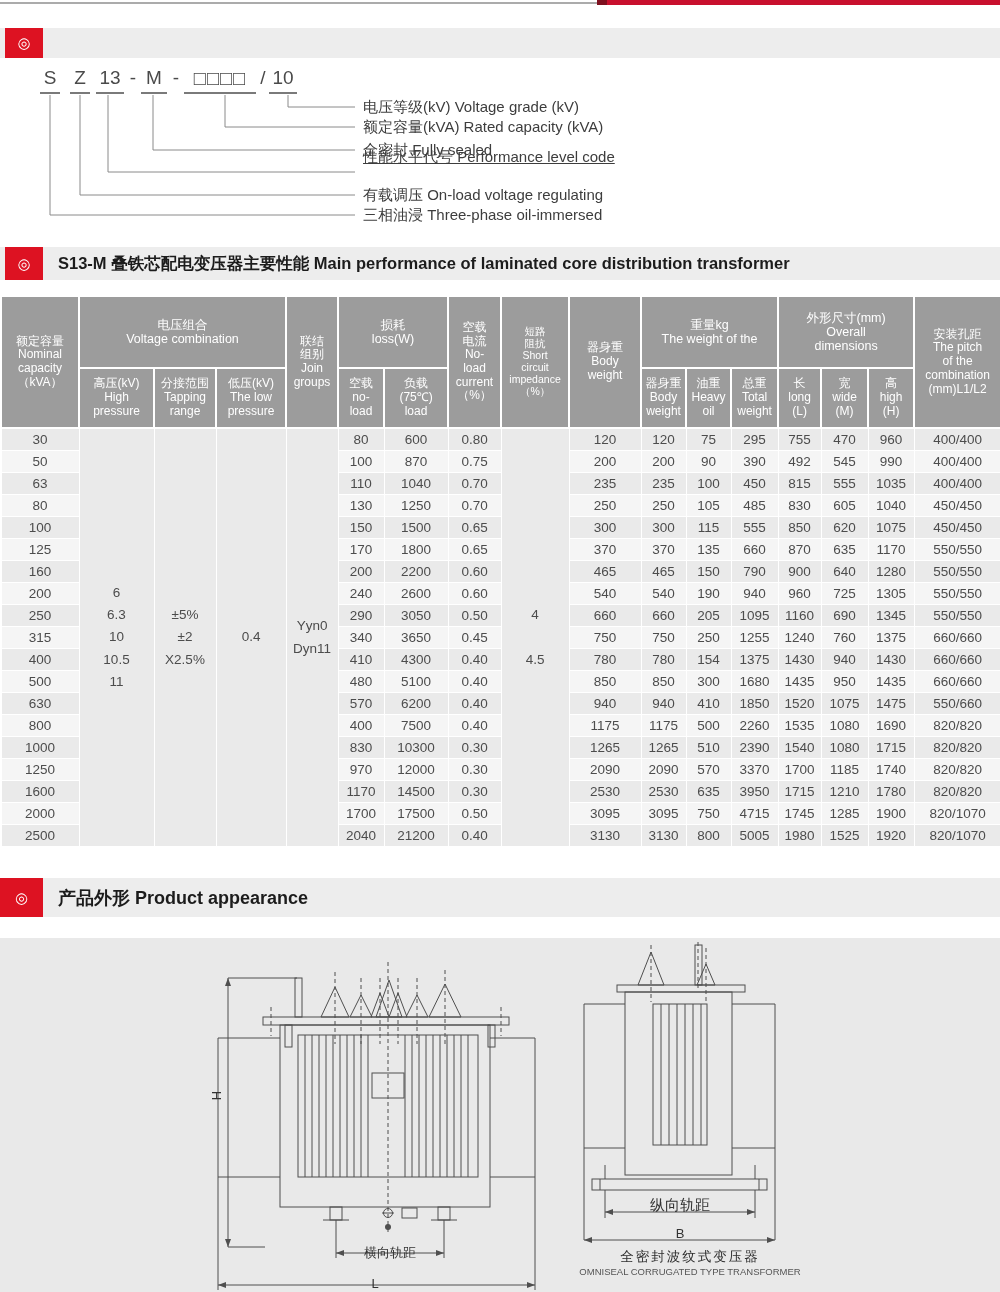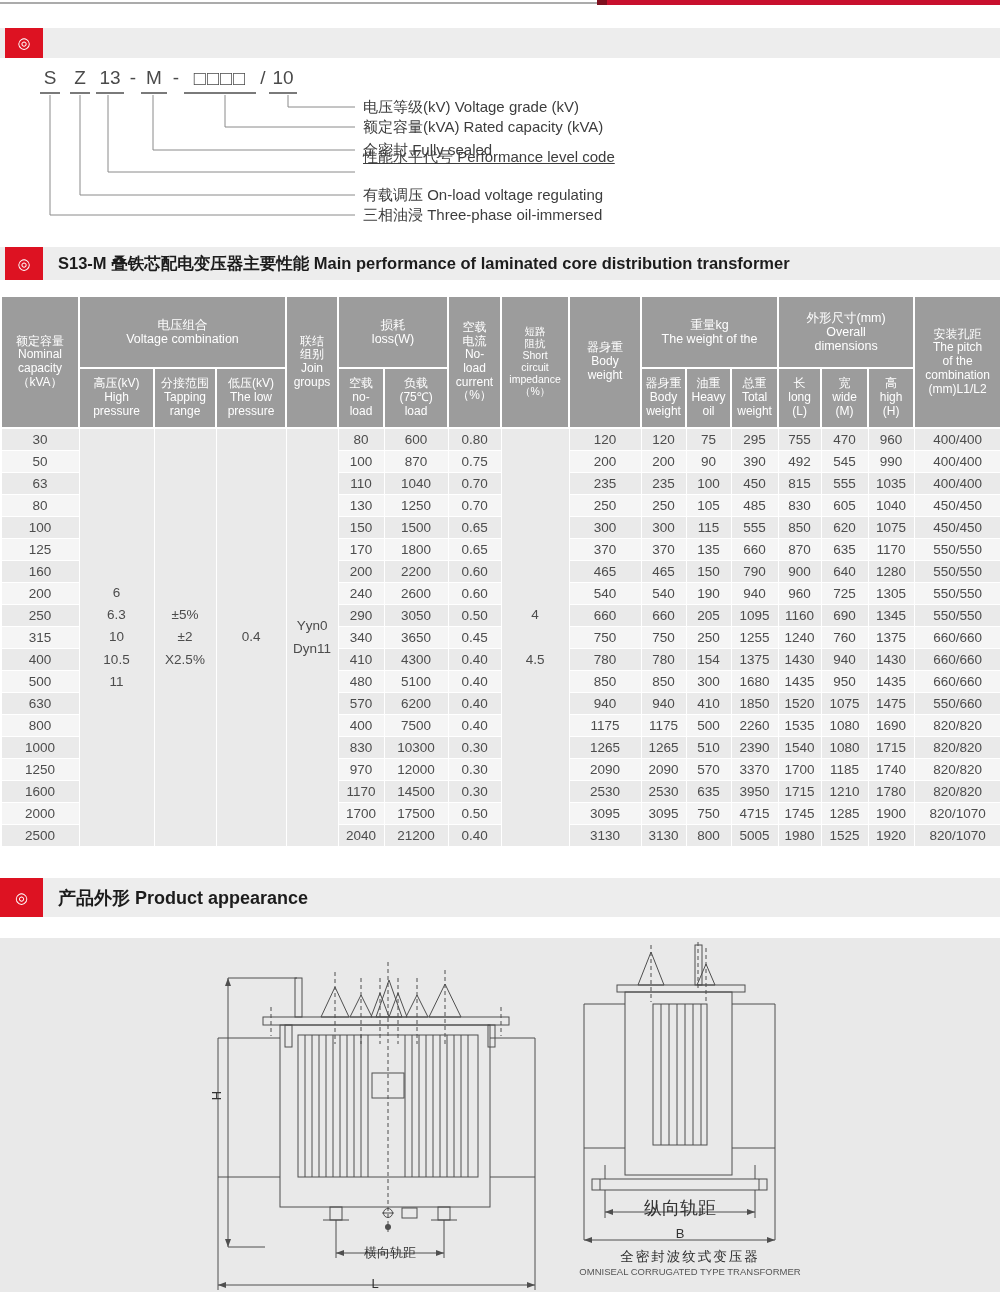--- a/index.html
+++ b/index.html
@@ -59,21 +59,21 @@
 
   
   .drawing-panel{position:absolute;left:0;top:938px;width:1000px;height:354px;background:#e9e9e9;}
   .drawing-panel svg{position:absolute;}
   #front-svg{left:205px;top:22px;}
   #side-svg{left:570px;top:2px;}
   .dwg-label{position:absolute;font-size:13px;color:#333;text-align:center;white-space:nowrap;}
   #lbl-H{left:212px;top:150px;transform:rotate(-90deg);}
   #lbl-hgauge{left:320px;top:298px;width:140px;margin-top:8px;}
   #lbl-L{left:335px;top:338px;width:80px;}
-  #lbl-vgauge{left:630px;top:258px;width:100px;font-size:18px;}
+  #lbl-vgauge{left:630px;top:258px;width:100px;font-size:15px;}
   #lbl-B{left:640px;top:288px;width:80px;}
   #cap-cn{left:575px;top:310px;width:230px;font-size:13.5px;letter-spacing:2px;color:#2e2e2e;}
   #cap-en{left:560px;top:328px;width:260px;font-size:9.5px;color:#555;letter-spacing:0;}
   .lineart{stroke:#4f4f4f;stroke-width:1;fill:none;}
   .lineart-fill{fill:#4f4f4f;stroke:none;}
   .dashed{stroke-dasharray:4 3;}
 </style>
 </head>
 <body>
 

